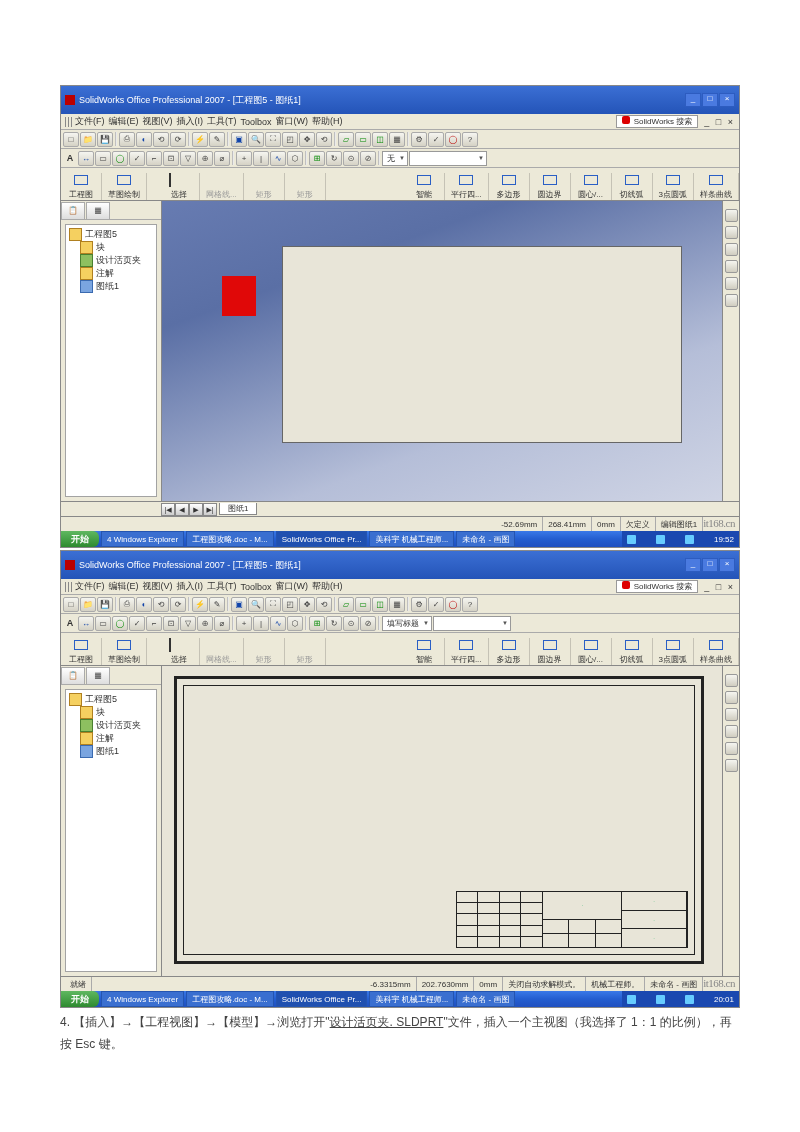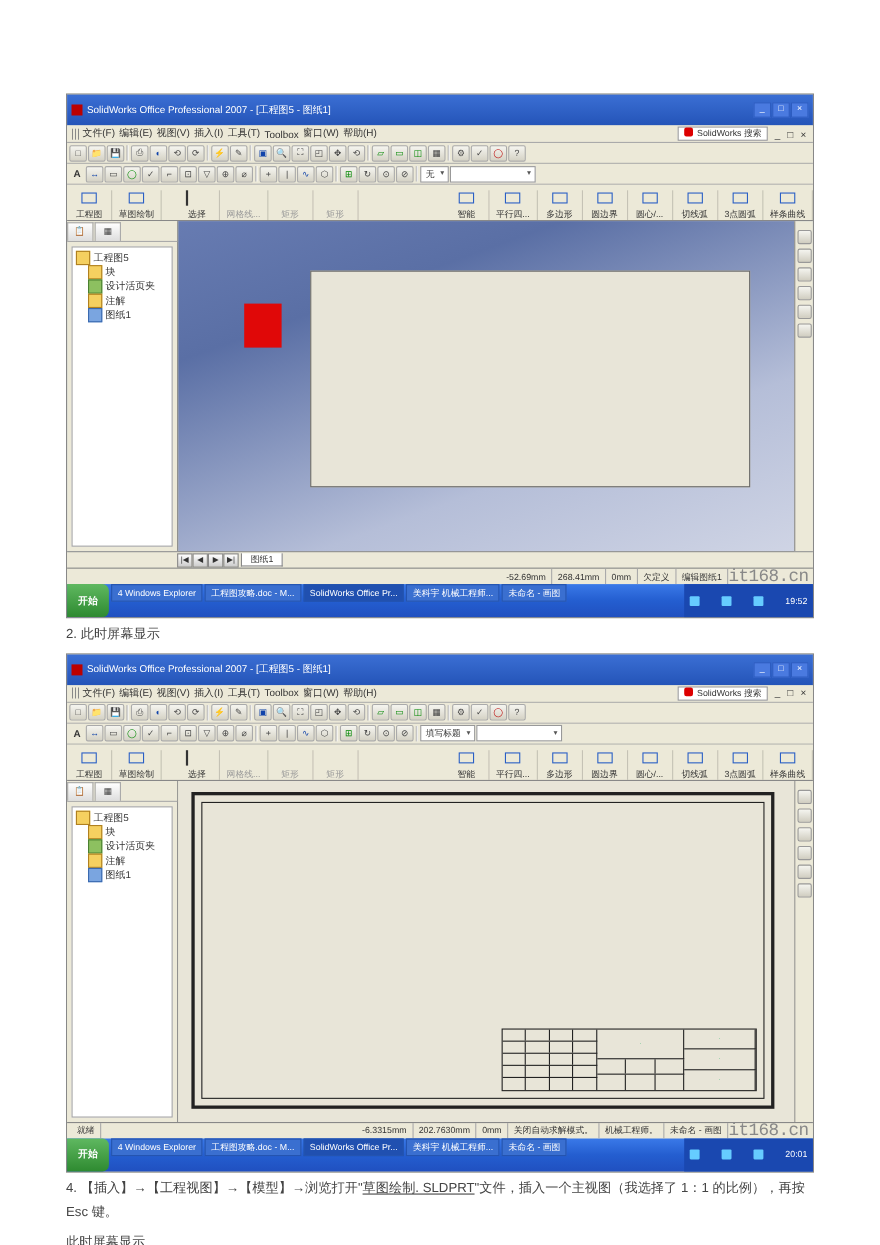--- a/index.html
+++ b/index.html
@@ -51,25 +51,25 @@
 .titleblock .tbmid{flex:1.1;display:flex;flex-direction:column}
 .titleblock .tbright{flex:.9;display:flex;flex-direction:column}
 .tbrow{flex:1;border-bottom:1px solid #222;border-right:1px solid #222;font-size:5px;color:#0a5;display:flex;align-items:center;justify-content:center;gap:1px}
 .tbrow:last-child{border-bottom:none}
 .tbcell{flex:1;border-right:1px solid #222;height:100%}
 .tbcell:last-child{border-right:none}
 .bott-tabs{height:14px;background:#ece9d8;border-top:1px solid #888;display:flex;align-items:center;font-size:8px}
 .bott-tabs .nav{display:flex;margin-left:100px}
 .bott-tabs .nav span{width:12px;height:11px;background:linear-gradient(#fff,#ccc);border:1px solid #888;text-align:center;font-size:7px;line-height:11px}
 .bott-tabs .shtab{padding:0 8px;background:#fff;border:1px solid #888;border-top:none;margin-left:2px}
-.statusbar{height:14px;background:#ece9d8;border-top:1px solid #888;display:flex;align-items:center;font-size:8px;padding:0 4px}
+.statusbar{height:14px;background:#ece9d8;border-top:1px solid #888;display:flex;align-items:flex-start;font-size:8px;padding:0 4px}
 .statusbar .seg{border-right:1px solid #aaa;padding:0 5px;height:100%;display:flex;align-items:center}
 .statusbar .fill{flex:1}
-.statusbar .logo168{margin-left:auto;font-family:Liberation Mono, monospace;color:#888;font-size:16px;letter-spacing:-.5px}
-.taskbar{height:30px;background:linear-gradient(to bottom,#3a79e8,#245ed0 50%,#2050c0);display:flex;align-items:flex-start;font-size:9px;color:#fff}
+.statusbar .logo168{margin-left:auto;font-family:Liberation Serif, serif;color:#888;font-size:11px;letter-spacing:-.5px}
+.taskbar{height:16px;background:linear-gradient(to bottom,#3a79e8,#245ed0 50%,#2050c0);display:flex;align-items:flex-end;font-size:9px;color:#fff}
 .taskbar .start{background:linear-gradient(to bottom,#5fb860,#2e8a30);height:100%;padding:0 10px;display:flex;align-items:center;border-radius:0 6px 6px 0;font-weight:bold}
 .taskbar .tbtn{background:#3a6fd0;border:1px solid #2454b0;height:14px;padding:0 5px;margin-left:2px;display:flex;align-items:center;font-size:8px;max-width:95px;overflow:hidden;white-space:nowrap}
 .taskbar .tbtn.active{background:#2050b0}
 .taskbar .tray{margin-left:auto;background:#1a48b0;height:100%;padding:0 5px;display:flex;align-items:center;gap:20px;font-size:8px}
 .taskbar .tray .tico{width:9px;height:9px;background:#6cf;border-radius:1px}
 .caption{font-size:12px;color:#444;margin:4px 0 6px 0;line-height:1.8}
 .caption u{text-decoration:underline}
 </style>
 </head>
 <body>
@@ -294,21 +294,20 @@
     <div class="tbtn">未命名 - 画图</div>
     <div class="tray">
       <span class="tico"></span>
       <span class="tico"></span>
       <span class="tico"></span>
       <span>19:52</span>
     </div>
   </div>
 </div>
 
-<div class="caption">2.  此时屏幕显示</div>
 
 <div class="sw-window">
   <div class="titlebar">
     <div class="logo"></div>
     <span class="title">SolidWorks Office Professional 2007 - [工程图5 - 图纸1]</span>
     <div class="winbtns">
       <span>_</span>
       <span>□</span>
       <span>×</span>
     </div>
@@ -569,17 +568,16 @@
     <div class="tray">
       <span class="tico"></span>
       <span class="tico"></span>
       <span class="tico"></span>
       <span>20:01</span>
     </div>
   </div>
 </div>
 
 <div class="caption">
-  <span>4. 【插入】→【工程视图】→【模型】→浏览打开"</span><u>草图绘制. SLDPRT</u><span>"文件，插入一个主视图（我选择了 1：1 的比例），再按 Esc 键。</span>
+  <span>4. 【插入】→【工程视图】→【模型】→浏览打开"</span><u>设计活页夹. SLDPRT</u><span>"文件，插入一个主视图（我选择了 1：1 的比例），再按 Esc 键。</span>
 </div>
-<div class="caption">此时屏幕显示</div>
 
 </div>
 
 </body></html>

